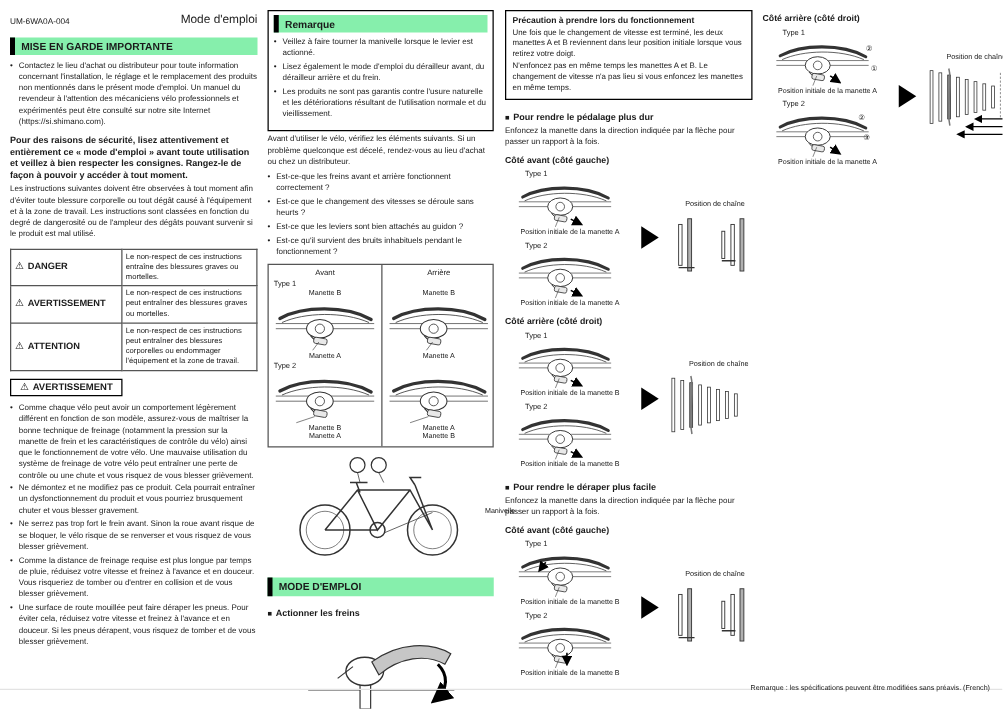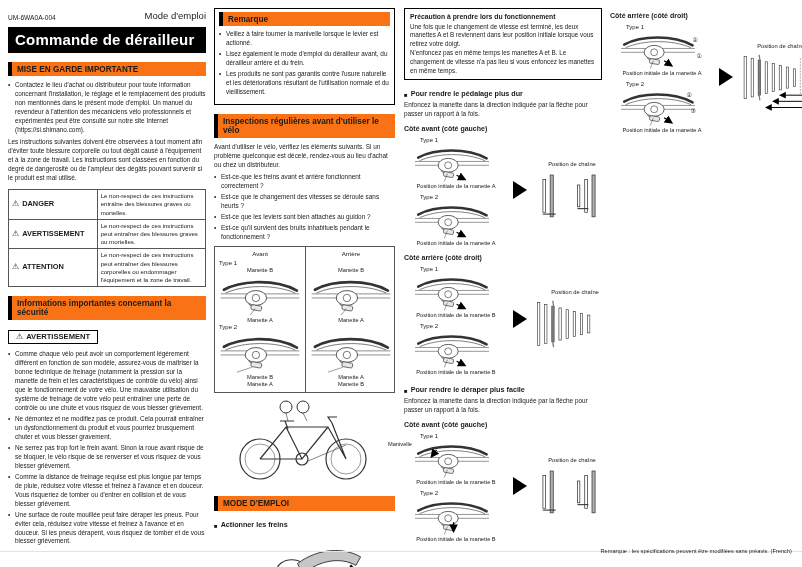--- a/index.html
+++ b/index.html
@@ -12,21 +12,21 @@
   #col1{left:8px;width:198px;}
   #col2{left:214px;width:181px;}
   #col3{left:404px;width:198px;}
   #col4{left:610px;width:186px;}
 
   .hdr-row{display:flex;justify-content:space-between;align-items:flex-end;margin-top:10px;}
   .docnum{font-size:6.6px;}
   .doctype{font-size:9.5px;}
   .title-bar{background:#000;color:#fff;font-weight:bold;font-size:15px;padding:4px 7px 5px;margin-top:6px;letter-spacing:.2px;}
 
-  .sec{background:#f97316;border-left:4px solid #000;padding:2.5px 5px;font-weight:bold;font-size:8.2px;margin:9px 0 5px;line-height:1.15;}
+  .sec{background:#86efac;border-left:4px solid #000;padding:2.5px 5px;font-weight:bold;font-size:8.2px;margin:9px 0 5px;line-height:1.15;}
   .t{font-size:6.4px;line-height:1.4;margin:3px 0;}
   .t-bold{font-size:7.2px;font-weight:bold;line-height:1.3;margin:4px 0 3px;}
   ul.b{margin:3px 0;padding:0;list-style:none;}
   ul.b li{position:relative;padding-left:7px;font-size:6.4px;line-height:1.4;margin-bottom:2px;}
   ul.b li::before{content:"•";position:absolute;left:0;top:0;}
 
   table.hz{width:100%;border-collapse:collapse;margin:6px 0 2px;padding-left:48px;}
   table.hz td{border:1px solid #555;padding:2px 3px;vertical-align:middle;font-size:6.1px;line-height:1.35;}
   table.hz td.h{width:45%;font-weight:bold;font-size:7.4px;}
   .warn-ico{font-size:8px;margin-right:3px;}
@@ -127,46 +127,45 @@
       <path d="M23,2 c4,14 -3,34 1,52" fill="none" stroke="#777" stroke-width="1.4"></path>
     </g>
   </defs>
 </svg>
 
 <div class="col" id="col1">
   <div class="hdr-row">
     <span class="docnum">UM-6WA0A-004</span>
     <span class="doctype">Mode d'emploi</span>
   </div>
-  <div class="title-bar">Commande de dérailleur</div>
 
   <div class="sec">MISE EN GARDE IMPORTANTE</div>
   <ul class="b">
     <li>Contactez le lieu d'achat ou distributeur pour toute information concernant l'installation, le réglage et le remplacement des produits non mentionnés dans le présent mode d'emploi. Un manuel du revendeur à l'attention des mécaniciens vélo professionnels et expérimentés peut être consulté sur notre site Internet (https://si.shimano.com).</li>
   </ul>
+  <p class="t-bold">Pour des raisons de sécurité, lisez attentivement et entièrement ce « mode d'emploi » avant toute utilisation et veillez à bien respecter les consignes. Rangez-le de façon à pouvoir y accéder à tout moment.</p>
   <p class="t">Les instructions suivantes doivent être observées à tout moment afin d'éviter toute blessure corporelle ou tout dégât causé à l'équipement et à la zone de travail. Les instructions sont classées en fonction du degré de dangerosité ou de l'ampleur des dégâts pouvant survenir si le produit est mal utilisé.</p>
 
   <table class="hz">
     <tbody>
         <tr>
       <td class="h"><span class="warn-ico">⚠</span><span>DANGER</span></td>
       <td>Le non-respect de ces instructions entraîne des blessures graves ou mortelles.</td>
     </tr>
     <tr>
       <td class="h"><span class="warn-ico">⚠</span><span>AVERTISSEMENT</span></td>
       <td>Le non-respect de ces instructions peut entraîner des blessures graves ou mortelles.</td>
     </tr>
     <tr>
       <td class="h"><span class="warn-ico">⚠</span><span>ATTENTION</span></td>
       <td>Le non-respect de ces instructions peut entraîner des blessures corporelles ou endommager l'équipement et la zone de travail.</td>
     </tr>
   </tbody>
     </table>
 
-  <div class="sec">Informations importantes concernant la sécurité</div>
   <div class="warnbox">
     <span class="warn-ico">⚠</span>
     <span>AVERTISSEMENT</span>
   </div>
   <ul class="b">
     <li>Comme chaque vélo peut avoir un comportement légèrement différent en fonction de son modèle, assurez-vous de maîtriser la bonne technique de freinage (notamment la pression sur la manette de frein et les caractéristiques de contrôle du vélo) ainsi que le fonctionnement de votre vélo. Une mauvaise utilisation du système de freinage de votre vélo peut entraîner une perte de contrôle ou une chute et vous risquez de vous blesser grièvement.</li>
     <li>Ne démontez et ne modifiez pas ce produit. Cela pourrait entraîner un dysfonctionnement du produit et vous pourriez brusquement chuter et vous blesser gravement.</li>
     <li>Ne serrez pas trop fort le frein avant. Sinon la roue avant risque de se bloquer, le vélo risque de se renverser et vous risquez de vous blesser grièvement.</li>
     <li>Comme la distance de freinage requise est plus longue par temps de pluie, réduisez votre vitesse et freinez à l'avance et en douceur. Vous risqueriez de tomber ou d'entrer en collision et de vous blesser grièvement.</li>
     <li>Une surface de route mouillée peut faire déraper les pneus. Pour éviter cela, réduisez votre vitesse et freinez à l'avance et en douceur. Si les pneus dérapent, vous risquez de tomber et de vous blesser grièvement.</li>
@@ -176,21 +175,20 @@
 <div class="col" id="col2">
   <div class="notebox">
     <div class="sec">Remarque</div>
     <ul class="b">
       <li>Veillez à faire tourner la manivelle lorsque le levier est actionné.</li>
       <li>Lisez également le mode d'emploi du dérailleur avant, du dérailleur arrière et du frein.</li>
       <li>Les produits ne sont pas garantis contre l'usure naturelle et les détériorations résultant de l'utilisation normale et du vieillissement.</li>
     </ul>
   </div>
 
-  <div class="sec">Inspections régulières avant d'utiliser le vélo</div>
   <p class="t">Avant d'utiliser le vélo, vérifiez les éléments suivants. Si un problème quelconque est décelé, rendez-vous au lieu d'achat ou chez un distributeur.</p>
   <ul class="b">
     <li>Est-ce-que les freins avant et arrière fonctionnent correctement ?</li>
     <li>Est-ce que le changement des vitesses se déroule sans heurts ?</li>
     <li>Est-ce que les leviers sont bien attachés au guidon ?</li>
     <li>Est-ce qu'il survient des bruits inhabituels pendant le fonctionnement ?</li>
   </ul>
 
   <div class="partsbox">
     <div class="pcol l">

